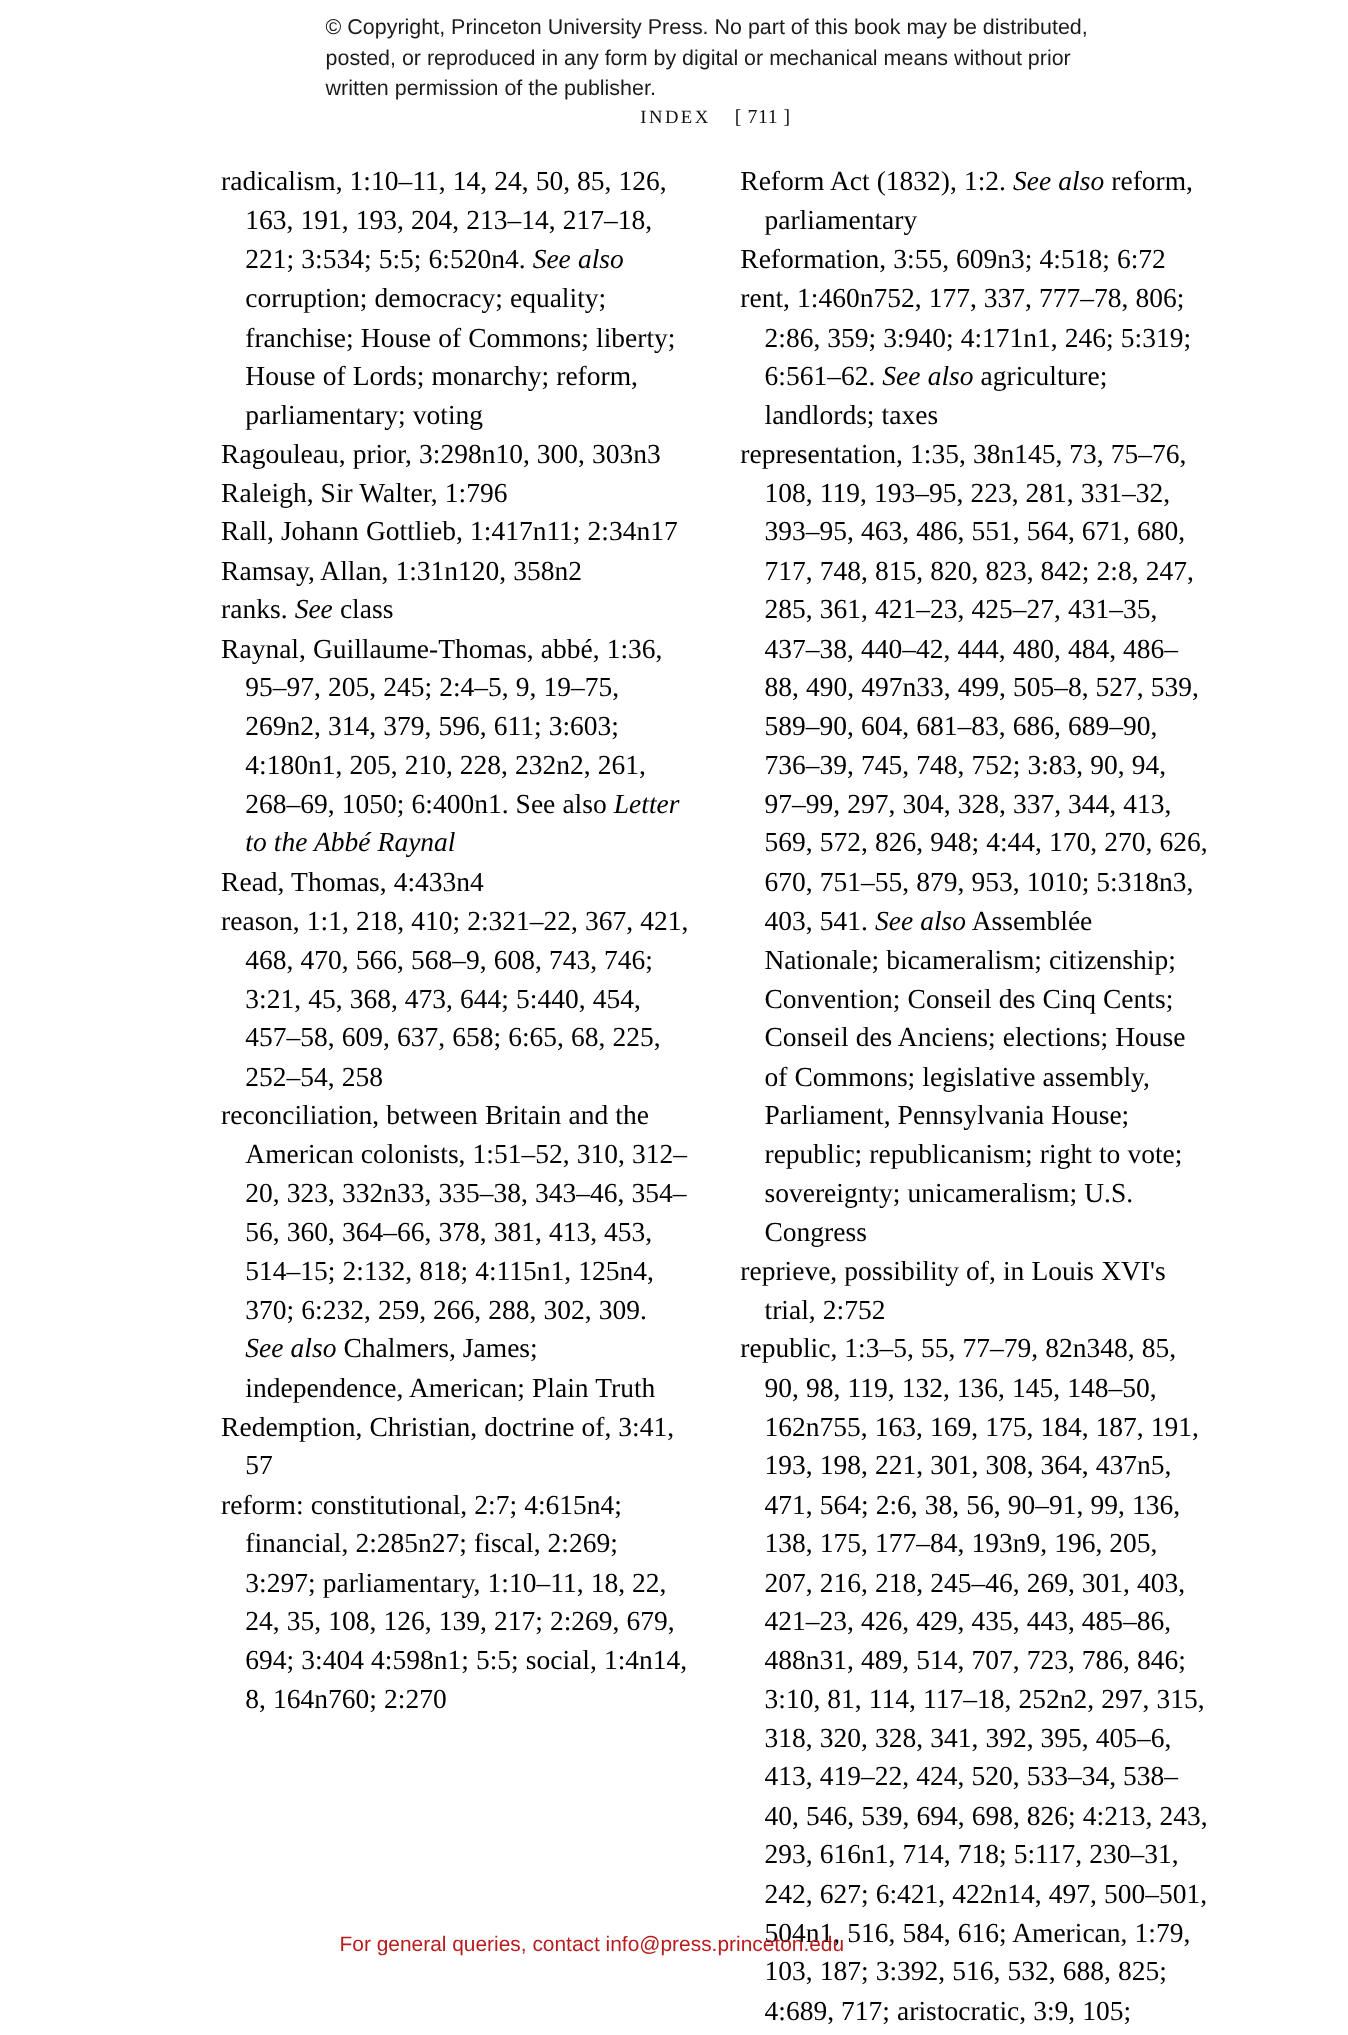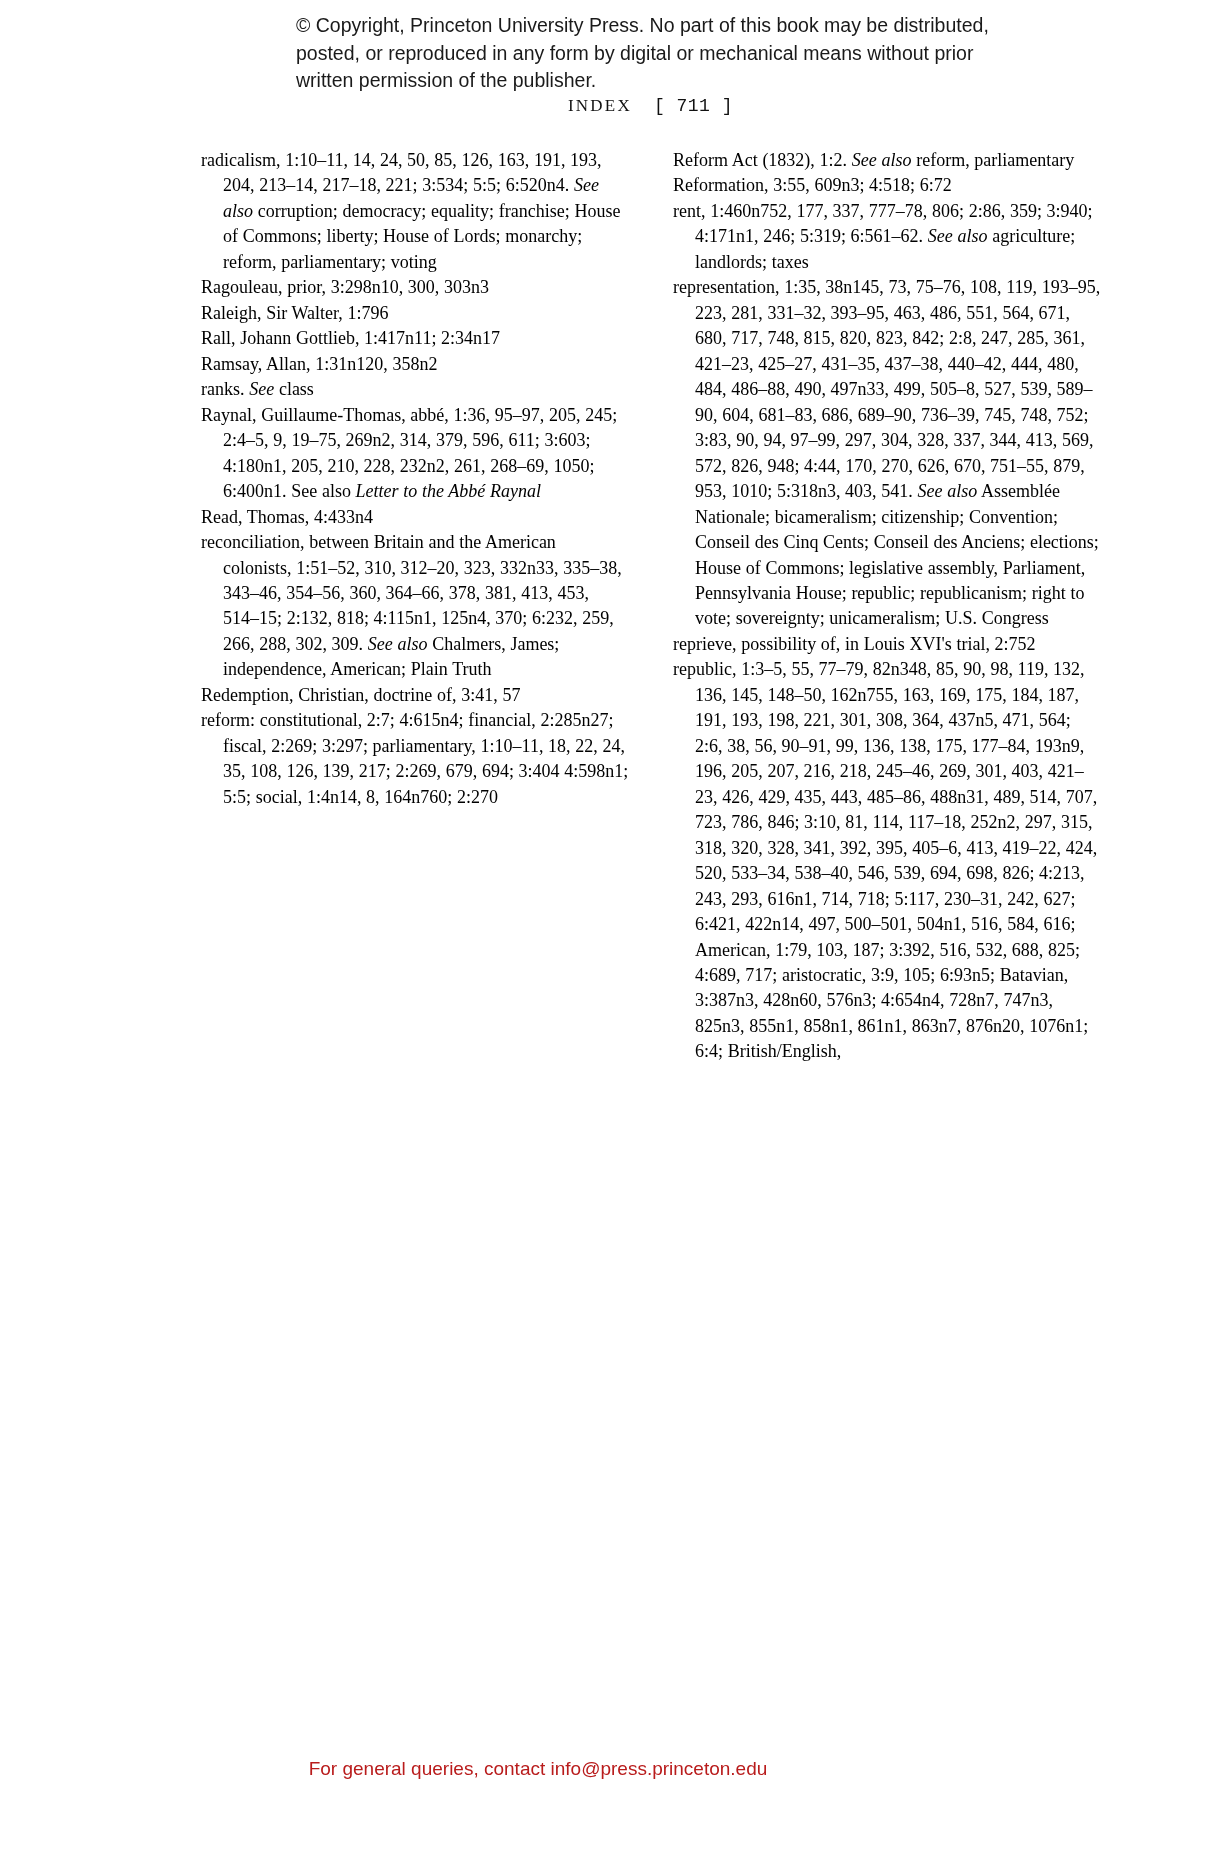--- a/index.html
+++ b/index.html
@@ -41,35 +41,34 @@
     text-align: center;
     font-family: "Liberation Serif", serif;
     font-size: 17px;
     letter-spacing: 2.2px;
     color: #111;
   }
   .running-head .folio {
     letter-spacing: 0.5px;
     margin-left: 22px;
     font-size: 18px;
-    font-family: Liberation Mono, monospace;
   }
   .columns {
     position: absolute;
     top: 148px;
     left: 163px;
     width: 900px;
     display: flex;
     gap: 44px;
   }
   .col {
     width: 428px;
   }
   .entry {
-    font-size: 18px;
+    font-size: 25px;
     line-height: 1.415;
     text-indent: -22px;
     padding-left: 22px;
     margin: 0 0 0 0;
     text-align: left;
     word-spacing: 0.2px;
   }
   .entry i {
     font-style: italic;
   }
@@ -98,20 +97,21 @@
   <div class="columns">
     <div class="col" id="left-col">
         <div class="entry">radicalism, 1:10–11, 14, 24, 50, 85, 126, 163, 191, 193, 204, 213–14, 217–18, 221; 3:534; 5:5; 6:520n4. <i>See also</i> corruption; democracy; equality; franchise; House of Commons; liberty; House of Lords; monarchy; reform, parliamentary; voting</div>
         <div class="entry">Ragouleau, prior, 3:298n10, 300, 303n3</div>
         <div class="entry">Raleigh, Sir Walter, 1:796</div>
         <div class="entry">Rall, Johann Gottlieb, 1:417n11; 2:34n17</div>
         <div class="entry">Ramsay, Allan, 1:31n120, 358n2</div>
         <div class="entry">ranks. <i>See</i> class</div>
         <div class="entry">Raynal, Guillaume-Thomas, abbé, 1:36, 95–97, 205, 245; 2:4–5, 9, 19–75, 269n2, 314, 379, 596, 611; 3:603; 4:180n1, 205, 210, 228, 232n2, 261, 268–69, 1050; 6:400n1. See also <i>Letter to the Abbé Raynal</i></div>
         <div class="entry">Read, Thomas, 4:433n4</div>
+        <div class="entry">reason, 1:1, 218, 410; 2:321–22, 367, 421, 468, 470, 566, 568–9, 608, 743, 746; 3:21, 45, 368, 473, 644; 5:440, 454, 457–58, 609, 637, 658; 6:65, 68, 225, 252–54, 258</div>
         <div class="entry">reconciliation, between Britain and the American colonists, 1:51–52, 310, 312–20, 323, 332n33, 335–38, 343–46, 354–56, 360, 364–66, 378, 381, 413, 453, 514–15; 2:132, 818; 4:115n1, 125n4, 370; 6:232, 259, 266, 288, 302, 309. <i>See also</i> Chalmers, James; independence, American; Plain Truth</div>
         <div class="entry">Redemption, Christian, doctrine of, 3:41, 57</div>
         <div class="entry">reform: constitutional, 2:7; 4:615n4; financial, 2:285n27; fiscal, 2:269; 3:297; parliamentary, 1:10–11, 18, 22, 24, 35, 108, 126, 139, 217; 2:269, 679, 694; 3:404 4:598n1; 5:5; social, 1:4n14, 8, 164n760; 2:270</div>
       </div>
     <div class="col" id="right-col">
         <div class="entry">Reform Act (1832), 1:2. <i>See also</i> reform, parliamentary</div>
         <div class="entry">Reformation, 3:55, 609n3; 4:518; 6:72</div>
         <div class="entry">rent, 1:460n752, 177, 337, 777–78, 806; 2:86, 359; 3:940; 4:171n1, 246; 5:319; 6:561–62. <i>See also</i> agriculture; landlords; taxes</div>
         <div class="entry">representation, 1:35, 38n145, 73, 75–76, 108, 119, 193–95, 223, 281, 331–32, 393–95, 463, 486, 551, 564, 671, 680, 717, 748, 815, 820, 823, 842; 2:8, 247, 285, 361, 421–23, 425–27, 431–35, 437–38, 440–42, 444, 480, 484, 486–88, 490, 497n33, 499, 505–8, 527, 539, 589–90, 604, 681–83, 686, 689–90, 736–39, 745, 748, 752; 3:83, 90, 94, 97–99, 297, 304, 328, 337, 344, 413, 569, 572, 826, 948; 4:44, 170, 270, 626, 670, 751–55, 879, 953, 1010; 5:318n3, 403, 541. <i>See also</i> Assemblée Nationale; bicameralism; citizenship; Convention; Conseil des Cinq Cents; Conseil des Anciens; elections; House of Commons; legislative assembly, Parliament, Pennsylvania House; republic; republicanism; right to vote; sovereignty; unicameralism; U.S. Congress</div>
         <div class="entry">reprieve, possibility of, in Louis XVI's trial, 2:752</div>

